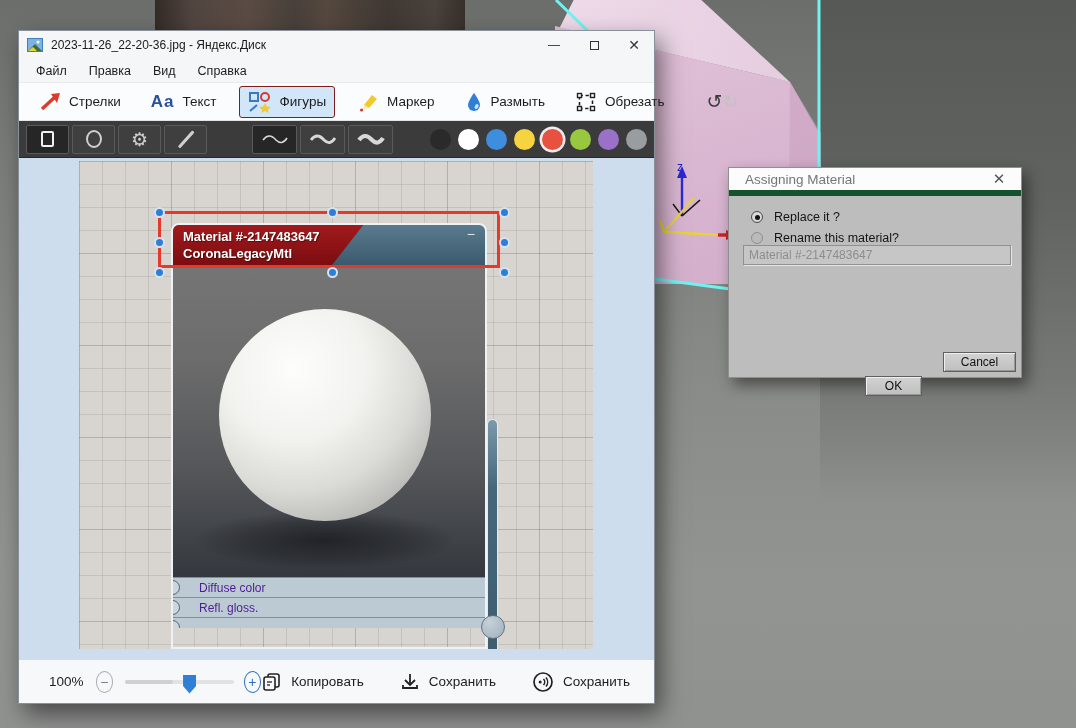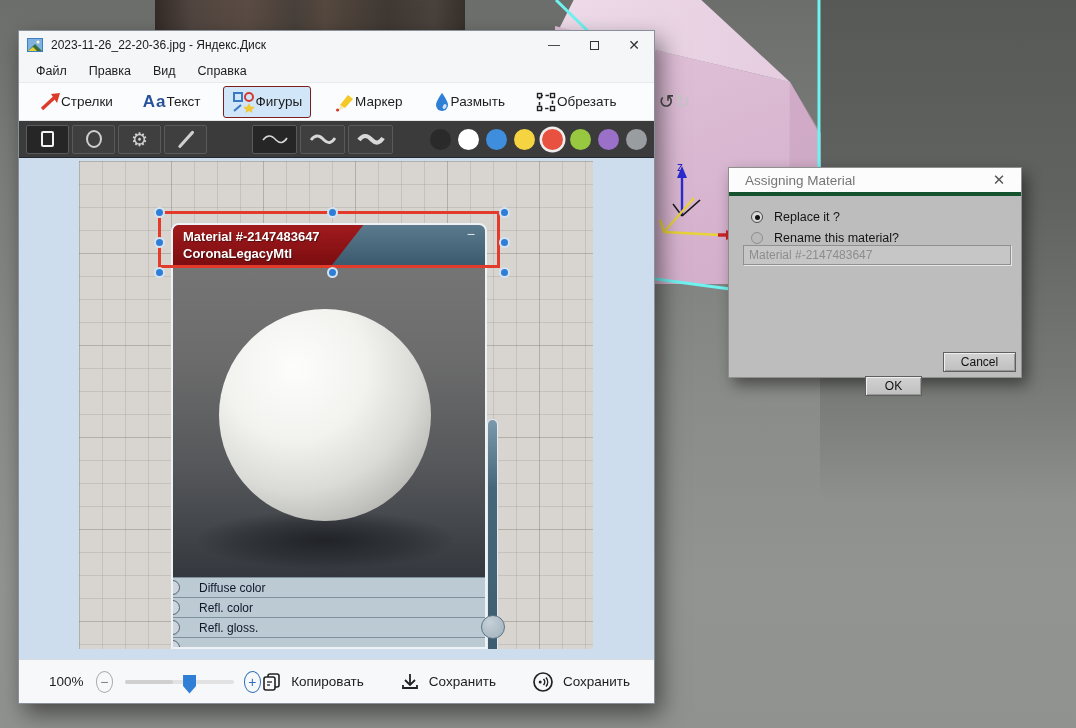--- a/index.html
+++ b/index.html
@@ -19,21 +19,21 @@
     background:#c9a0be;clip-path:polygon(88.3% 28.8%,100% 47%,100% 100%,88% 100%);}
   .cube-top{position:absolute;left:555px;top:0;width:266px;height:92px;
     background:linear-gradient(100deg,#eedbe9,#e4cbde);
     clip-path:polygon(7% 0,55% 0,88.3% 89%,1.8% 30%);}
   .edges{position:absolute;left:540px;top:0;width:290px;height:300px;pointer-events:none;}
   .gizmo{position:absolute;left:648px;top:158px;width:100px;height:100px;}
   
   .dialog{position:absolute;left:728px;top:167px;width:294px;height:211px;z-index:30;
     border:1px solid #8f8f8f;box-shadow:5px 7px 14px rgba(0,0,0,.45);background:#bdbdbd;font-size:12.5px;color:#141414;}
   .dialog-title{height:28px;background:#fcfcfc;display:flex;align-items:center;padding:0 12px 0 16px;
-    border-bottom:4px solid #14532d;}
+    border-bottom:6px solid #14532d;}
   .dialog-title-text{color:#757575;font-size:13.5px;flex:1;}
   .dialog-close{color:#555;font-size:15px;width:20px;text-align:center;cursor:default;}
   .dialog-msg{padding:12px 18px 0 20px;line-height:1.45;}
   .radio-row{display:flex;align-items:center;gap:11px;margin:0 0 0 22px;}
   .radio-row.first{margin-top:14px;}
   .radio-row + .radio-row{margin-top:7px;}
   .radio{width:12px;height:12px;border-radius:50%;border:1px solid #4a4a4a;background:#d9d9d9;position:relative;}
   .radio.on::after{content:"";position:absolute;left:2.5px;top:2.5px;width:5px;height:5px;border-radius:50%;background:#111;}
   .radio.off{border-color:#8f8f8f;background:#bababa;}
   .name-label{margin:13px 0 3px 14px;}
@@ -51,21 +51,21 @@
   .titlebar{height:28px;background:#f5f6f7;display:flex;align-items:center;padding:0 0 0 8px;flex:0 0 auto;}
   .app-icon{width:16px;height:14px;margin-right:8px;flex:0 0 auto;}
   .title-text{font-size:12px;color:#1a1a1a;flex:1;}
   .winbtn{width:40px;height:28px;display:flex;align-items:center;justify-content:center;color:#333;font-size:12px;}
   .winbtn .sq{width:9px;height:9px;border:1.2px solid #333;display:block;}
   .winbtn.close{font-size:14px;}
   .menubar{height:24px;display:flex;align-items:center;gap:4px;background:#f5f6f7;padding:0 8px;flex:0 0 auto;
     border-bottom:1px solid #e9eaeb;}
   .menu-item{font-size:12.5px;color:#1c1c1c;padding:2px 9px;}
   .toolbar{height:38px;background:#fbfcfd;display:flex;align-items:center;padding:0 12px;flex:0 0 auto;border-bottom:1px solid #e3e5e7;}
-  .tool{display:flex;align-items:center;font-size:13.5px;color:#1d1d1d;padding:4px 8px;border-radius:3px;margin-right:14px;}
+  .tool{display:flex;align-items:center;gap:8px;font-size:13.5px;color:#1d1d1d;padding:4px 8px;border-radius:3px;margin-right:14px;}
   .tool.selected{background:#d2e6f9;border:1px solid #7f1d1d;}
   .aa{font-weight:bold;color:#27519b;font-size:17px;letter-spacing:1px;}
   .tb-divider{width:1px;height:26px;background:#d4d6d8;margin:0 14px 0 6px;}
   .histbtn{font-size:19px;width:34px;text-align:center;}
   .undo{color:#3a3a3a;}
   .redo{color:#c2c2c2;}
   
   .shapebar{height:37px;background:#3b3b3b;display:flex;align-items:center;padding:0 7px;flex:0 0 auto;border-bottom:1px solid #23282c;}
   .shape-btn{width:45px;height:29px;background:#3f3f3f;border:1px solid #5a5a5a;border-radius:2px;margin-right:3px;
     display:flex;align-items:center;justify-content:center;}
@@ -95,21 +95,21 @@
   .node-title{position:absolute;left:10px;top:3px;color:#fff;font-weight:bold;font-size:13px;line-height:17px;
     text-shadow:1px 1px 1px rgba(0,0,0,.45);z-index:2;}
   .node-min{position:absolute;right:10px;top:1px;color:#dfe8ee;font-size:14px;z-index:2;}
   .preview{height:312px;position:relative;overflow:hidden;
     background:linear-gradient(180deg,#757575 0%,#6c6c6c 30%,#55575a 65%,#34383e 100%);}
   .sphere-shadow{position:absolute;left:24px;top:246px;width:256px;height:58px;border-radius:50%;
     background:radial-gradient(ellipse at center,rgba(13,15,20,.62) 0%,rgba(13,15,20,.28) 45%,transparent 72%);}
   .sphere{position:absolute;left:46px;top:44px;width:212px;height:212px;border-radius:50%;
     background:radial-gradient(circle at 36% 28%,#fdfdfc 0%,#f2f2ef 35%,#dadad6 60%,#b5b5b1 82%,#97979a 100%);}
   .rows{background:#bccad4;}
-  .mat-row{height:20px;border-top:1px solid #7e909c;position:relative;font-size:12px;color:#0f172a;
+  .mat-row{height:20px;border-top:1px solid #7e909c;position:relative;font-size:12px;color:#4c1d95;
     line-height:20px;padding-left:26px;}
   .mat-row.partial{height:11px;overflow:hidden;}
   .socket{position:absolute;left:-8px;top:2px;width:15px;height:15px;border-radius:50%;
     background:#cdd6dc;border:1.5px solid #51626e;}
   .vbar{position:absolute;left:408px;top:258px;width:11px;height:230px;
     background:linear-gradient(180deg,#7a99ab,#46677a 30%,#3e5d70);
     border:1.5px solid #e4ebf0;border-bottom:none;border-radius:6px 6px 0 0;}
   .vbar-handle{position:absolute;left:402px;top:454px;width:24px;height:24px;border-radius:50%;
     background:radial-gradient(circle at 35% 30%,#c6d0d8,#9fb0bb);border:1.5px solid #5d7383;}
   .ann{position:absolute;left:79px;top:50px;width:342px;height:57px;border:3px solid #e23a2b;}
@@ -292,24 +292,20 @@
             <div class="sphere-shadow"></div>
             <div class="sphere"></div>
           </div>
           <div class="rows">
             <div class="mat-row">
               <span class="socket"></span>
               <span>Diffuse color</span>
             </div>
             <div class="mat-row">
               <span class="socket"></span>
-              <span>Refl. color</span>
-            </div>
-            <div class="mat-row">
-              <span class="socket"></span>
               <span>Refl. gloss.</span>
             </div>
             <div class="mat-row partial">
               <span class="socket"></span>
             </div>
           </div>
         </div>
 
         <div class="vbar"></div>
         <div class="vbar-handle"></div>

